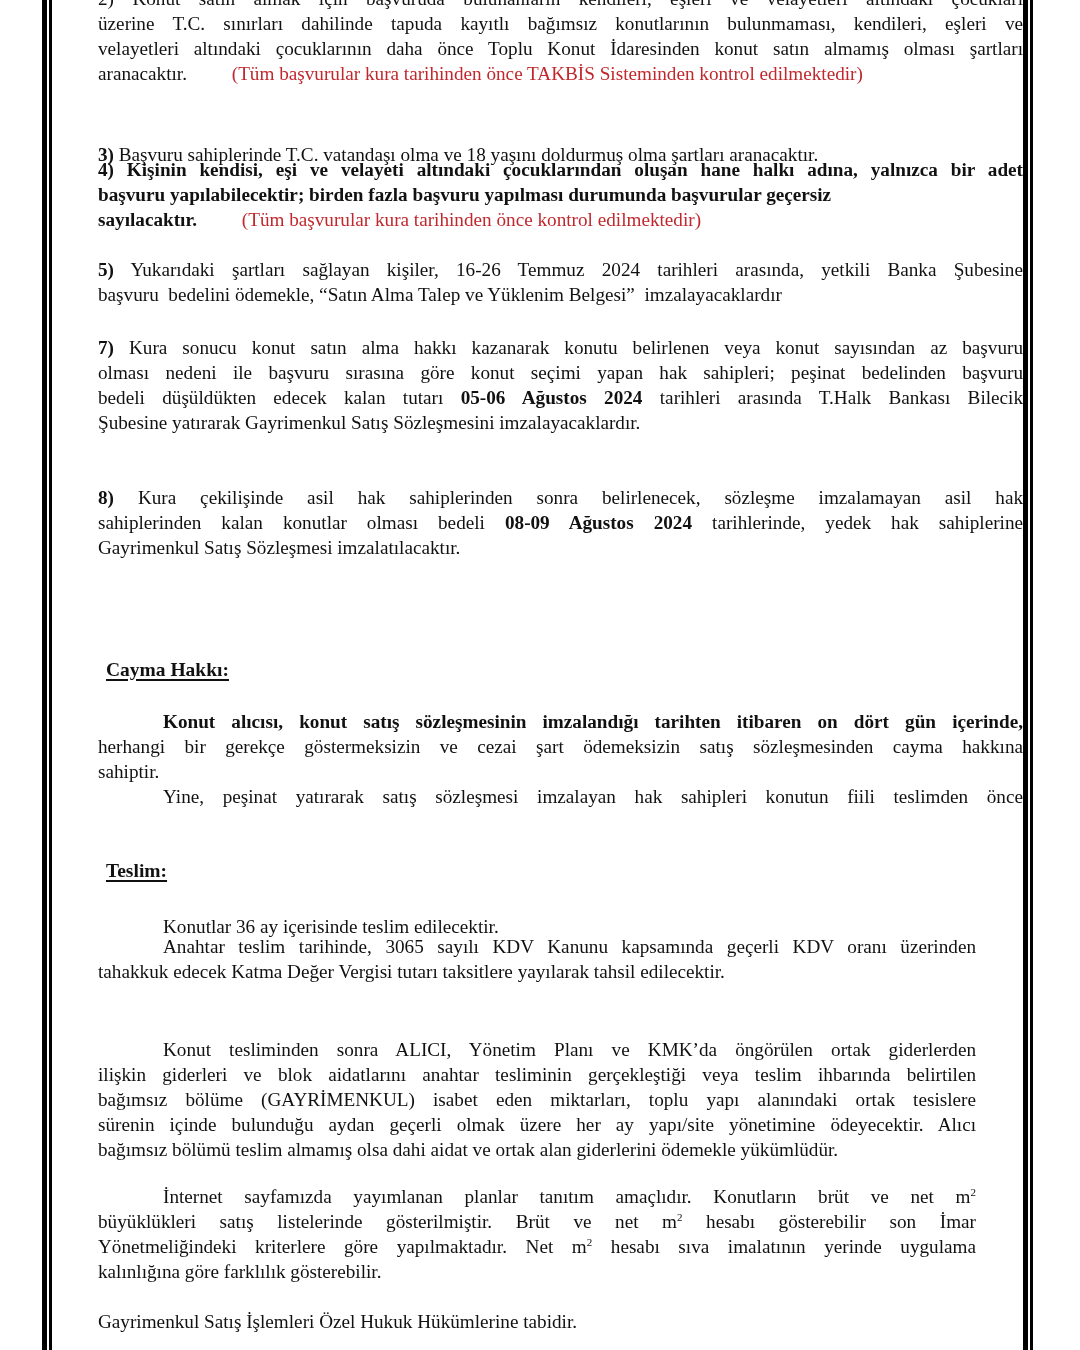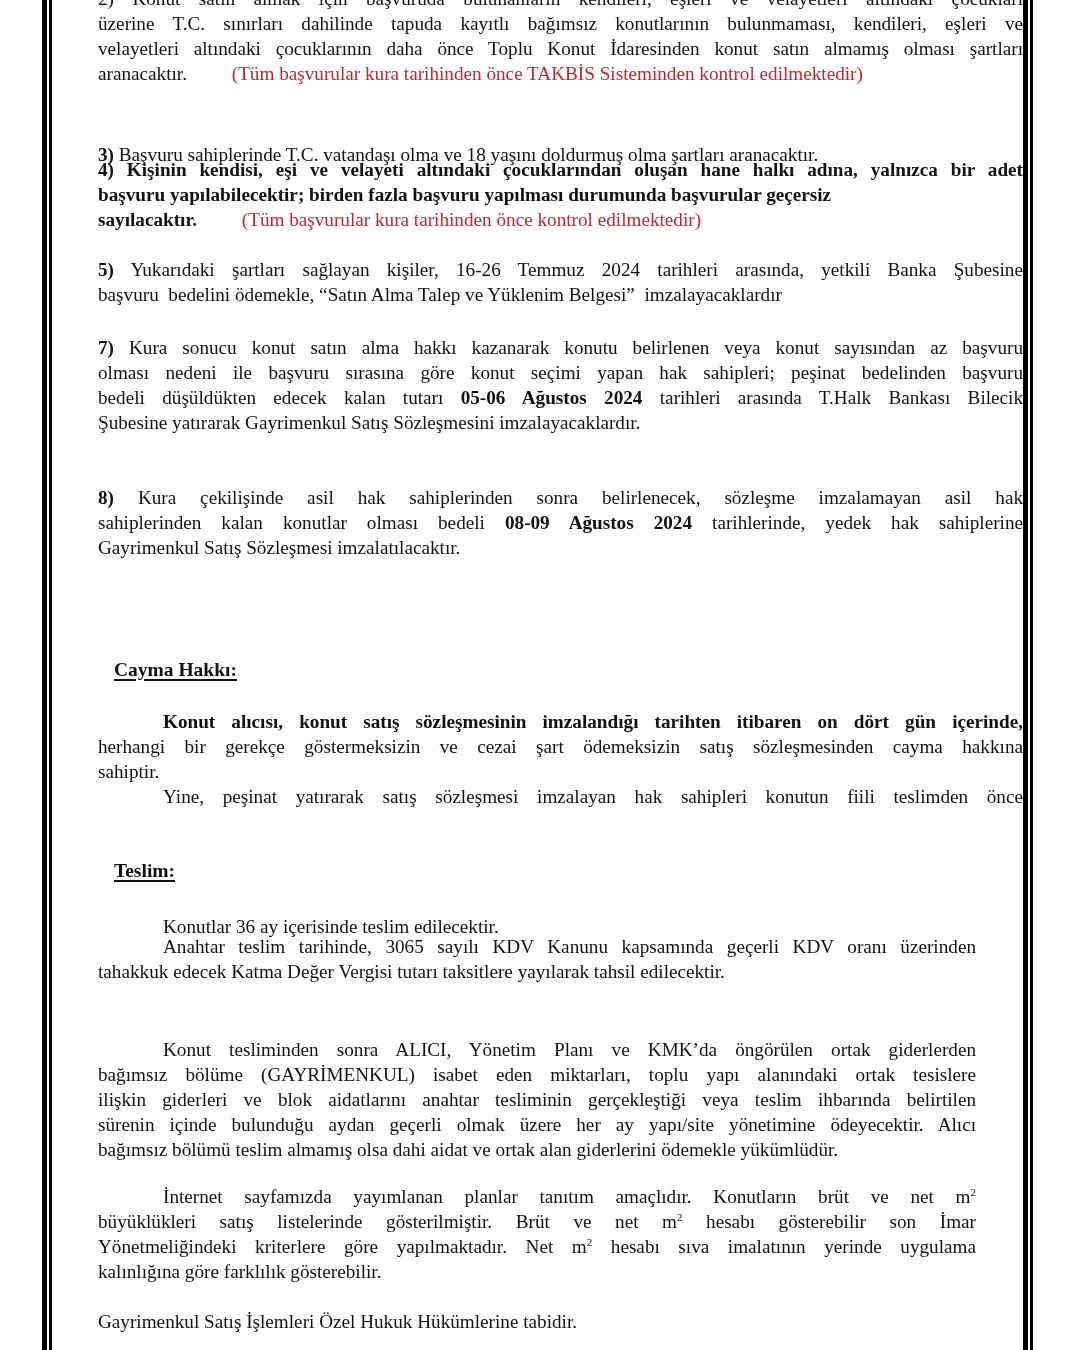--- a/index.html
+++ b/index.html
@@ -10,21 +10,21 @@
   }
   .border-l1 { position: absolute; left: 42px; top: 0; width: 5px; height: 1350px; background: #000; }
   .border-l2 { position: absolute; left: 49px; top: 0; width: 3px; height: 1350px; background: #000; }
   .border-r1 { position: absolute; left: 1023px; top: 0; width: 5px; height: 1350px; background: #000; }
   .border-r2 { position: absolute; left: 1030px; top: 0; width: 3px; height: 1350px; background: #000; }
 
   .page { position: absolute; left: 98px; width: 925px; top: 0; }
   .block { position: absolute; left: 0; width: 925px; font-size: 19.2px; line-height: 25px; }
   .red { color: #c0282d; margin-left: 40px; }
   b { font-weight: bold; }
-  .heading { position: absolute; left: 16px; font-size: 19.5px; font-weight: bold; text-decoration: underline; text-decoration-thickness: 2px; text-underline-offset: 3px; }
+  .heading { position: absolute; left: 8px; font-size: 19.5px; font-weight: bold; text-decoration: underline; text-decoration-thickness: 2px; text-underline-offset: 3px; }
   .jl { display: block; text-align: justify; text-align-last: justify; }
   .nl { display: block; text-align: left; }
   sup { font-size: 11px; line-height: 0; vertical-align: 7px; }
 </style>
 </head>
 <body>
 
 <div class="border-l1"></div>
 <div class="border-l2"></div>
 <div class="border-r1"></div>
@@ -82,22 +82,22 @@
     <span class="nl" style="padding-left:65px;margin-top:30px;">Konutlar 36 ay içerisinde teslim edilecektir.</span>
   </div>
 
   <div class="block" style="top:934px;">
     <span class="jl" style="padding-left:65px; width:813px;">Anahtar teslim tarihinde, 3065 sayılı KDV Kanunu kapsamında geçerli KDV oranı üzerinden</span>
     <span class="nl">tahakkuk edecek Katma Değer Vergisi tutarı taksitlere yayılarak tahsil edilecektir.</span>
   </div>
 
   <div class="block" style="top:1037px; width:878px;">
     <span class="jl" style="padding-left:65px;">Konut tesliminden sonra ALICI, Yönetim Planı ve KMK’da öngörülen ortak giderlerden</span>
+    <span class="jl">ilişkin giderleri ve blok aidatlarını anahtar tesliminin gerçekleştiği veya teslim ihbarında belirtilen</span>
     <span class="jl">bağımsız bölüme (GAYRİMENKUL) isabet eden miktarları, toplu yapı alanındaki ortak tesislere</span>
-    <span class="jl">ilişkin giderleri ve blok aidatlarını anahtar tesliminin gerçekleştiği veya teslim ihbarında belirtilen</span>
     <span class="jl">sürenin içinde bulunduğu aydan geçerli olmak üzere her ay yapı/site yönetimine ödeyecektir. Alıcı</span>
     <span class="nl">bağımsız bölümü teslim almamış olsa dahi aidat ve ortak alan giderlerini ödemekle yükümlüdür.</span>
   </div>
 
   <div class="block" style="top:1184px; width:878px;">
     <span class="jl" style="padding-left:65px;"><span>İnternet sayfamızda yayımlanan planlar tanıtım amaçlıdır. Konutların brüt ve net m</span><sup>2</sup></span>
     <span class="jl"><span>büyüklükleri satış listelerinde gösterilmiştir. Brüt ve net m</span><sup>2</sup><span> hesabı gösterebilir son İmar</span></span>
     <span class="jl"><span>Yönetmeliğindeki kriterlere göre yapılmaktadır. Net m</span><sup>2</sup><span> hesabı sıva imalatının yerinde uygulama</span></span>
     <span class="nl">kalınlığına göre farklılık gösterebilir.</span>
   </div>

